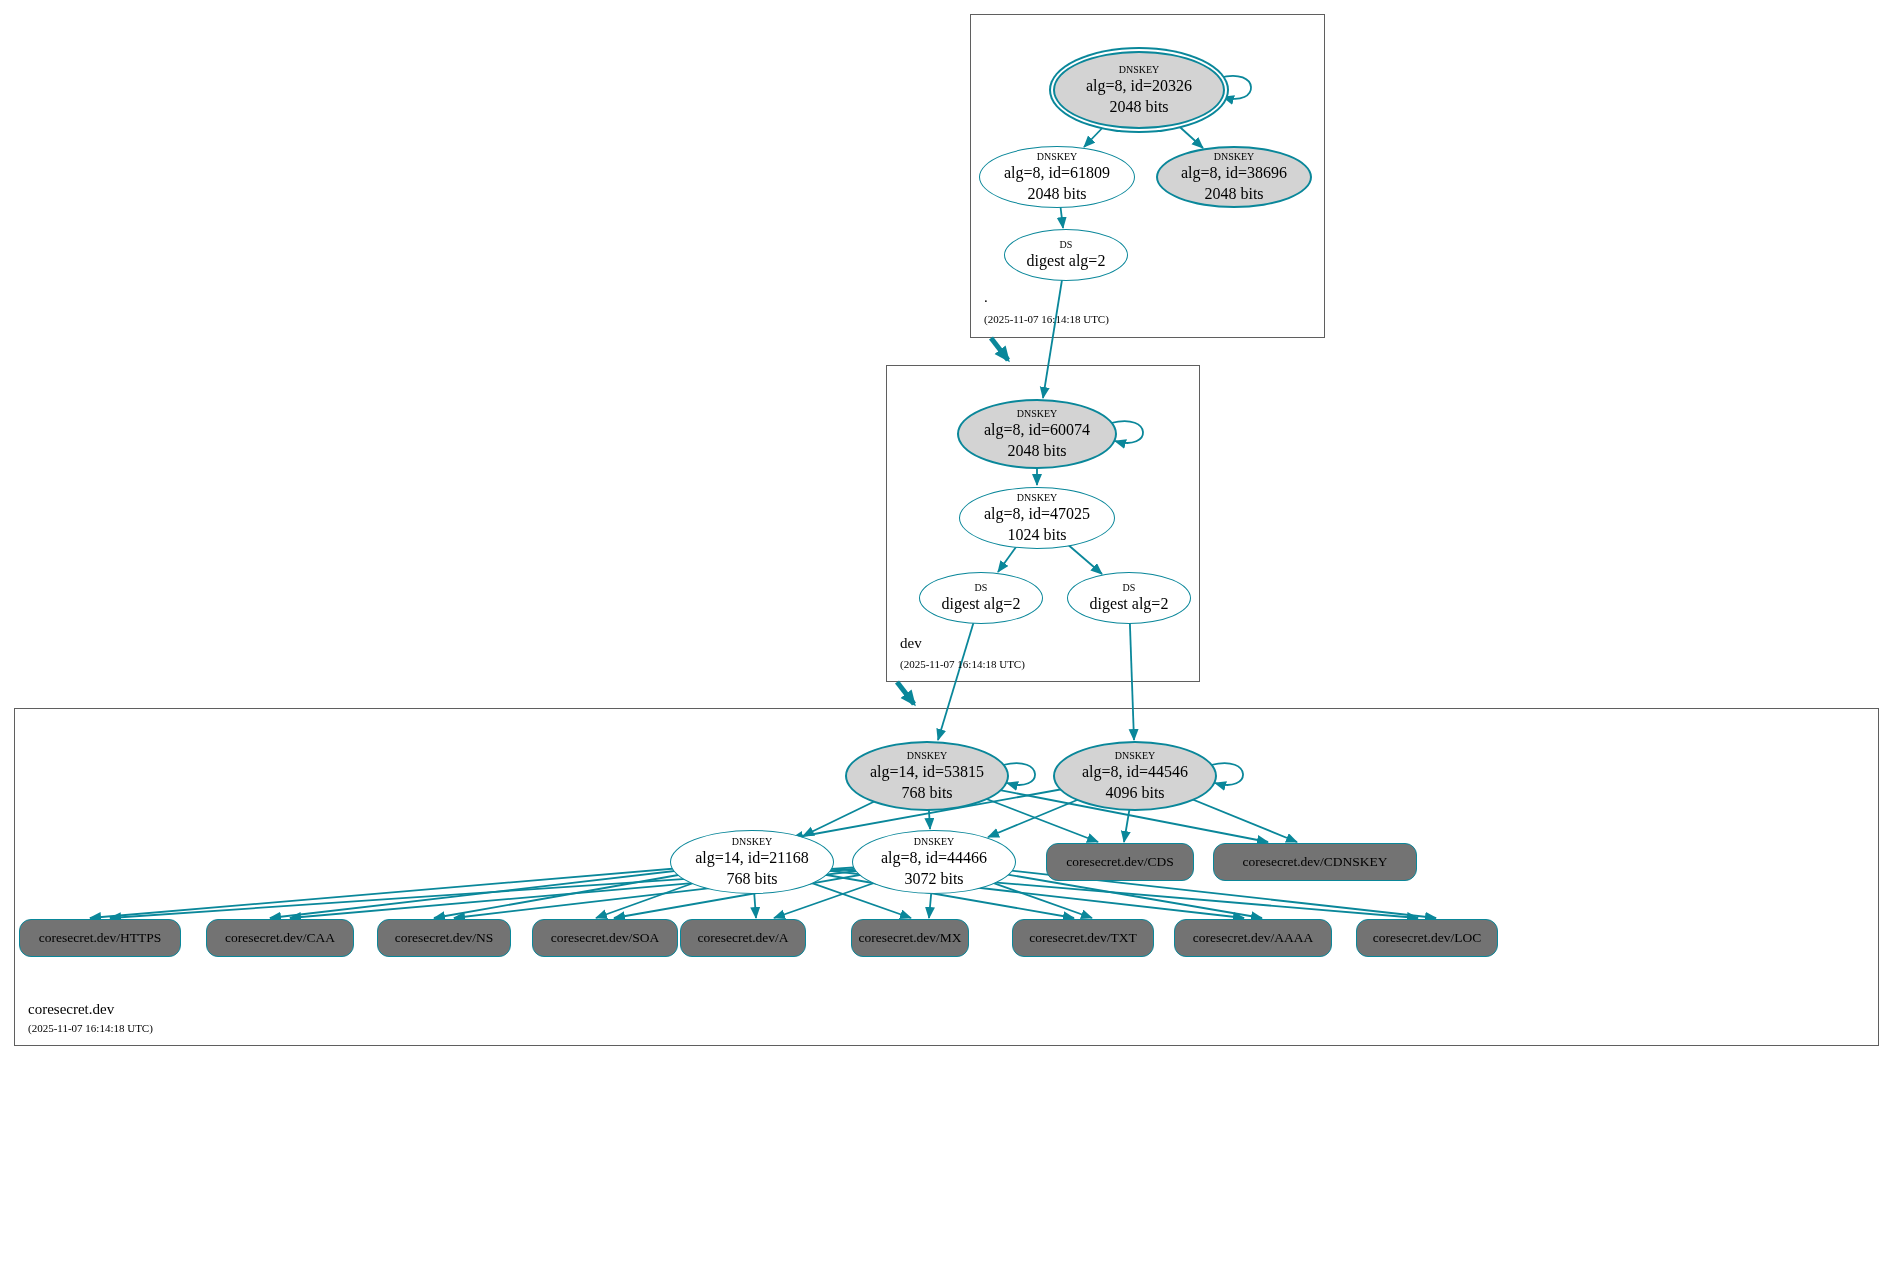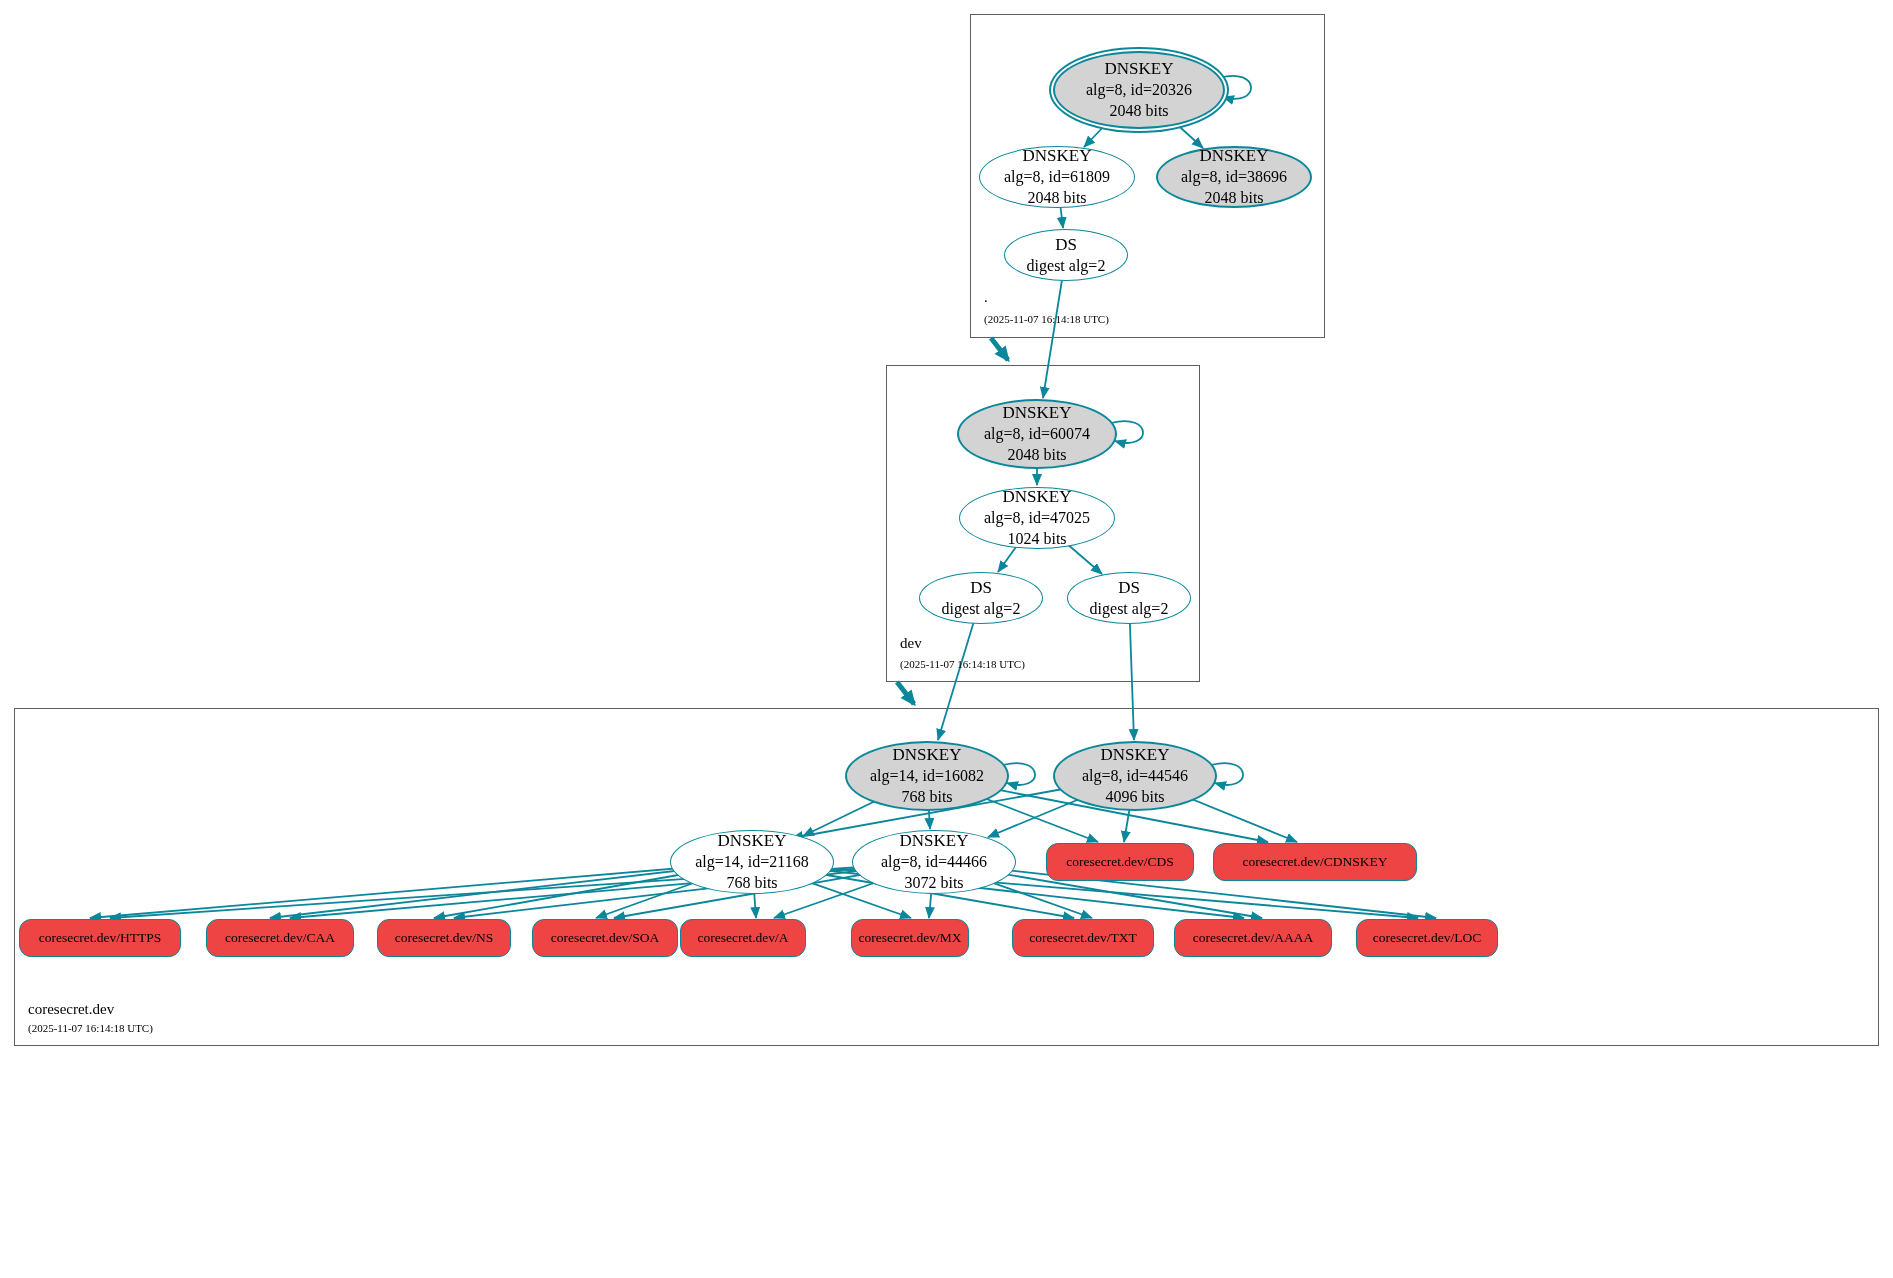--- a/index.html
+++ b/index.html
@@ -13,23 +13,23 @@
   .edges{position:absolute;left:0;top:0;z-index:1}
   .edge{stroke:var(--secure);stroke-width:1.8;fill:none}
   .thick{stroke-width:5}
   .zonebox{position:absolute;border:1px solid #5f5f5f;z-index:0;background:transparent}
   .zonelabel{position:absolute;z-index:2;font-size:15px;line-height:1.2}
   .zonetime{position:absolute;z-index:2;font-size:11px;line-height:1.2}
   .node{position:absolute;z-index:2;display:flex;flex-direction:column;align-items:center;justify-content:center;text-align:center}
   .ellipse{border-radius:50%;background:#fff;border:1.6px solid var(--secure)}
   .sep{background:var(--kskfill);border-width:2.8px}
   .double{box-shadow:0 0 0 2px #fff,0 0 0 4px var(--secure)}
-  .rrect{border-radius:12px;background:#ef4444;border:1.7px solid var(--secure)}
+  .rrect{border-radius:12px;background:#737373;border:1.7px solid var(--secure)}
   .nl{font-size:16px;line-height:1.3;white-space:nowrap}
-  .nt{font-size:17px}
+  .nt{font-size:10px}
   .nr{font-size:13.5px;white-space:nowrap}
 </style>
 </head>
 <body>
 
 <div class="canvas">
 
   <svg class="edges" width="1893" height="1278" viewBox="0 0 1893 1278">
     <defs>
       <marker id="ah" markerUnits="userSpaceOnUse" markerWidth="14" markerHeight="12" refX="11" refY="5" orient="auto">
@@ -143,21 +143,21 @@
     <span class="nl">digest alg=2</span>
   </div>
 
   <div class="node ellipse" style="left:1067px;top:572px;width:124px;height:52px">
     <span class="nl nt">DS</span>
     <span class="nl">digest alg=2</span>
   </div>
 
   <div class="node ellipse sep" style="left:845px;top:741px;width:164px;height:70px">
     <span class="nl nt">DNSKEY</span>
-    <span class="nl">alg=14, id=16082</span>
+    <span class="nl">alg=14, id=53815</span>
     <span class="nl">768 bits</span>
   </div>
 
   <div class="node ellipse sep" style="left:1053px;top:741px;width:164px;height:70px">
     <span class="nl nt">DNSKEY</span>
     <span class="nl">alg=8, id=44546</span>
     <span class="nl">4096 bits</span>
   </div>
 
   <div class="node ellipse" style="left:670px;top:830px;width:164px;height:64px">

